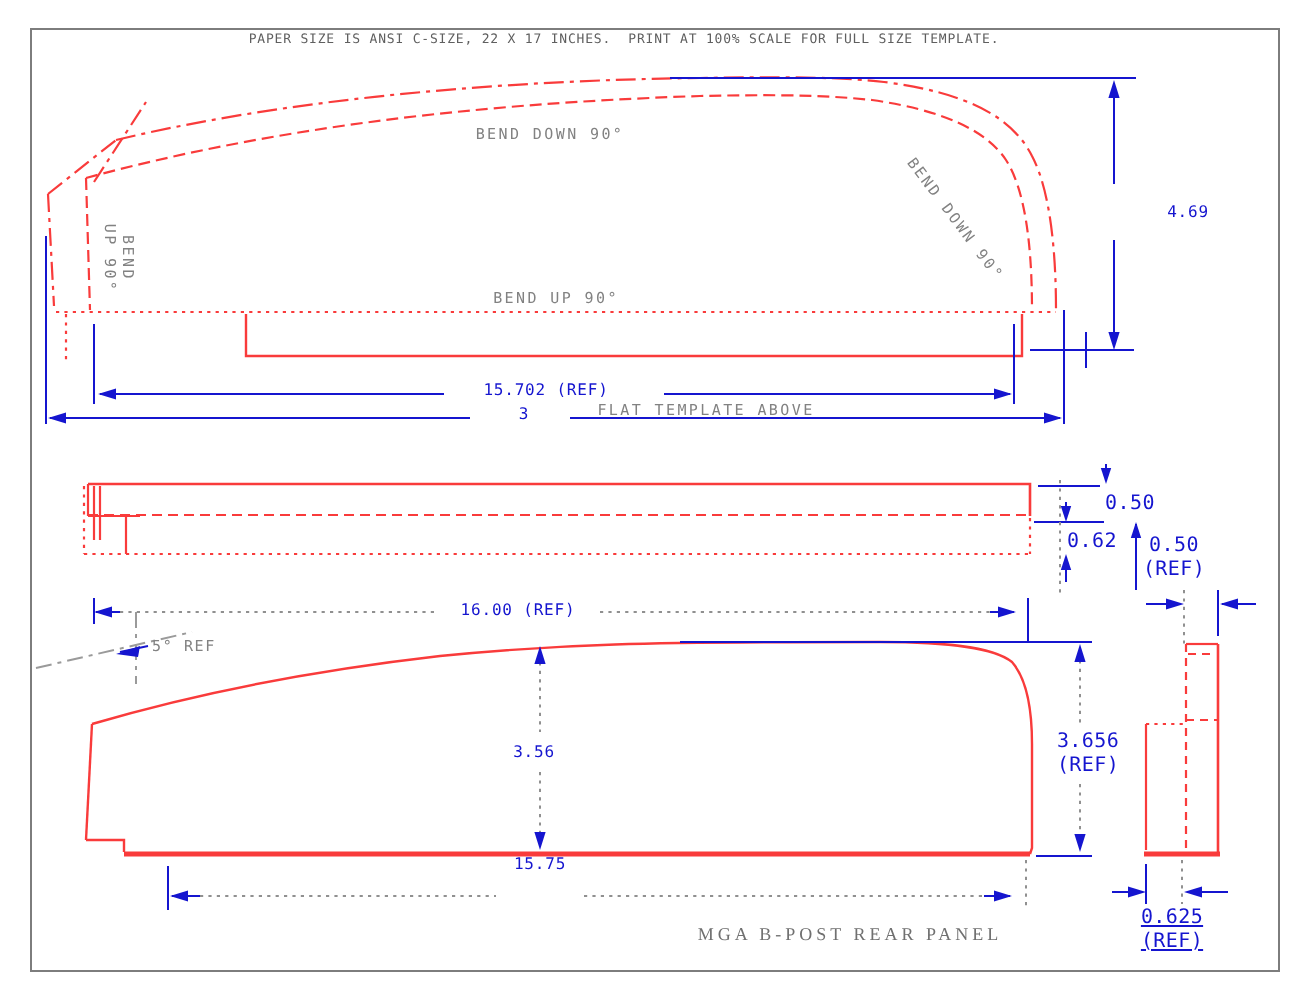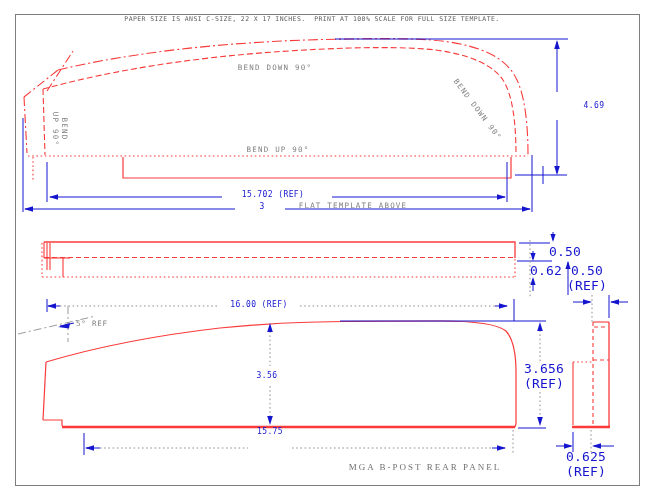--- a/index.html
+++ b/index.html
@@ -5,21 +5,21 @@
   html,body{margin:0;padding:0;background:#ffffff;}
   .page{position:relative;width:648px;height:500px;background:#ffffff;overflow:hidden;
         font-family:"DejaVu Sans Mono","Liberation Mono",monospace;}
   .border{position:absolute;left:15px;top:14px;width:625px;height:472px;
           border:1.4px solid #7d7d7d;box-sizing:border-box;}
   svg.linework{position:absolute;left:0;top:0;}
   .t{position:absolute;white-space:pre;transform:translate(-50%,-50%);line-height:1.15;text-align:center;}
   .note{font-size:6.5px;color:#5f5f5f;letter-spacing:0.4px;}
   .lbl{font-size:7.5px;color:#828282;letter-spacing:1.2px;}
   .dim{font-size:8px;color:#1515cf;letter-spacing:0.4px;}
-  .dims{font-size:13px;color:#1515cf;letter-spacing:0.2px;}
+  .dims{font-size:10px;color:#1515cf;letter-spacing:0.2px;}
   .title{font-size:9px;color:#707070;letter-spacing:2px;}
   .foot{font-size:6.5px;color:#6e6e6e;letter-spacing:0.5px;}
   .rot90{transform:translate(-50%,-50%) rotate(90deg);}
   .rot53{transform:translate(-50%,-50%) rotate(53deg);letter-spacing:1.2px;}
 </style>
 </head>
 <body>
 
 <div class="page">
   <div class="border"></div>
@@ -197,18 +197,18 @@
 
   <div class="t lbl" style="left:92px;top:324px;letter-spacing:0.8px;">5° REF</div>
 
   <div class="t dim" style="left:267px;top:376px;">3.56</div>
 
   <div class="t dim" style="left:270px;top:432px;">15.75</div>
 
   <div class="t dims" style="left:544px;top:377px;"><span>3.656</span>
 <span>(REF)</span></div>
 
-  <div class="t dims" style="left:586px;top:465px;"><span>0.625</span>
+  <div class="t dims" style="left:586px;top:465px;text-decoration:underline;"><span>0.625</span>
 <span>(REF)</span></div>
 
 
   <div class="t title" style="left:425px;top:467px;font-family:Liberation Serif, serif;">MGA B-POST REAR PANEL</div>
 </div>
 
 </body></html>

